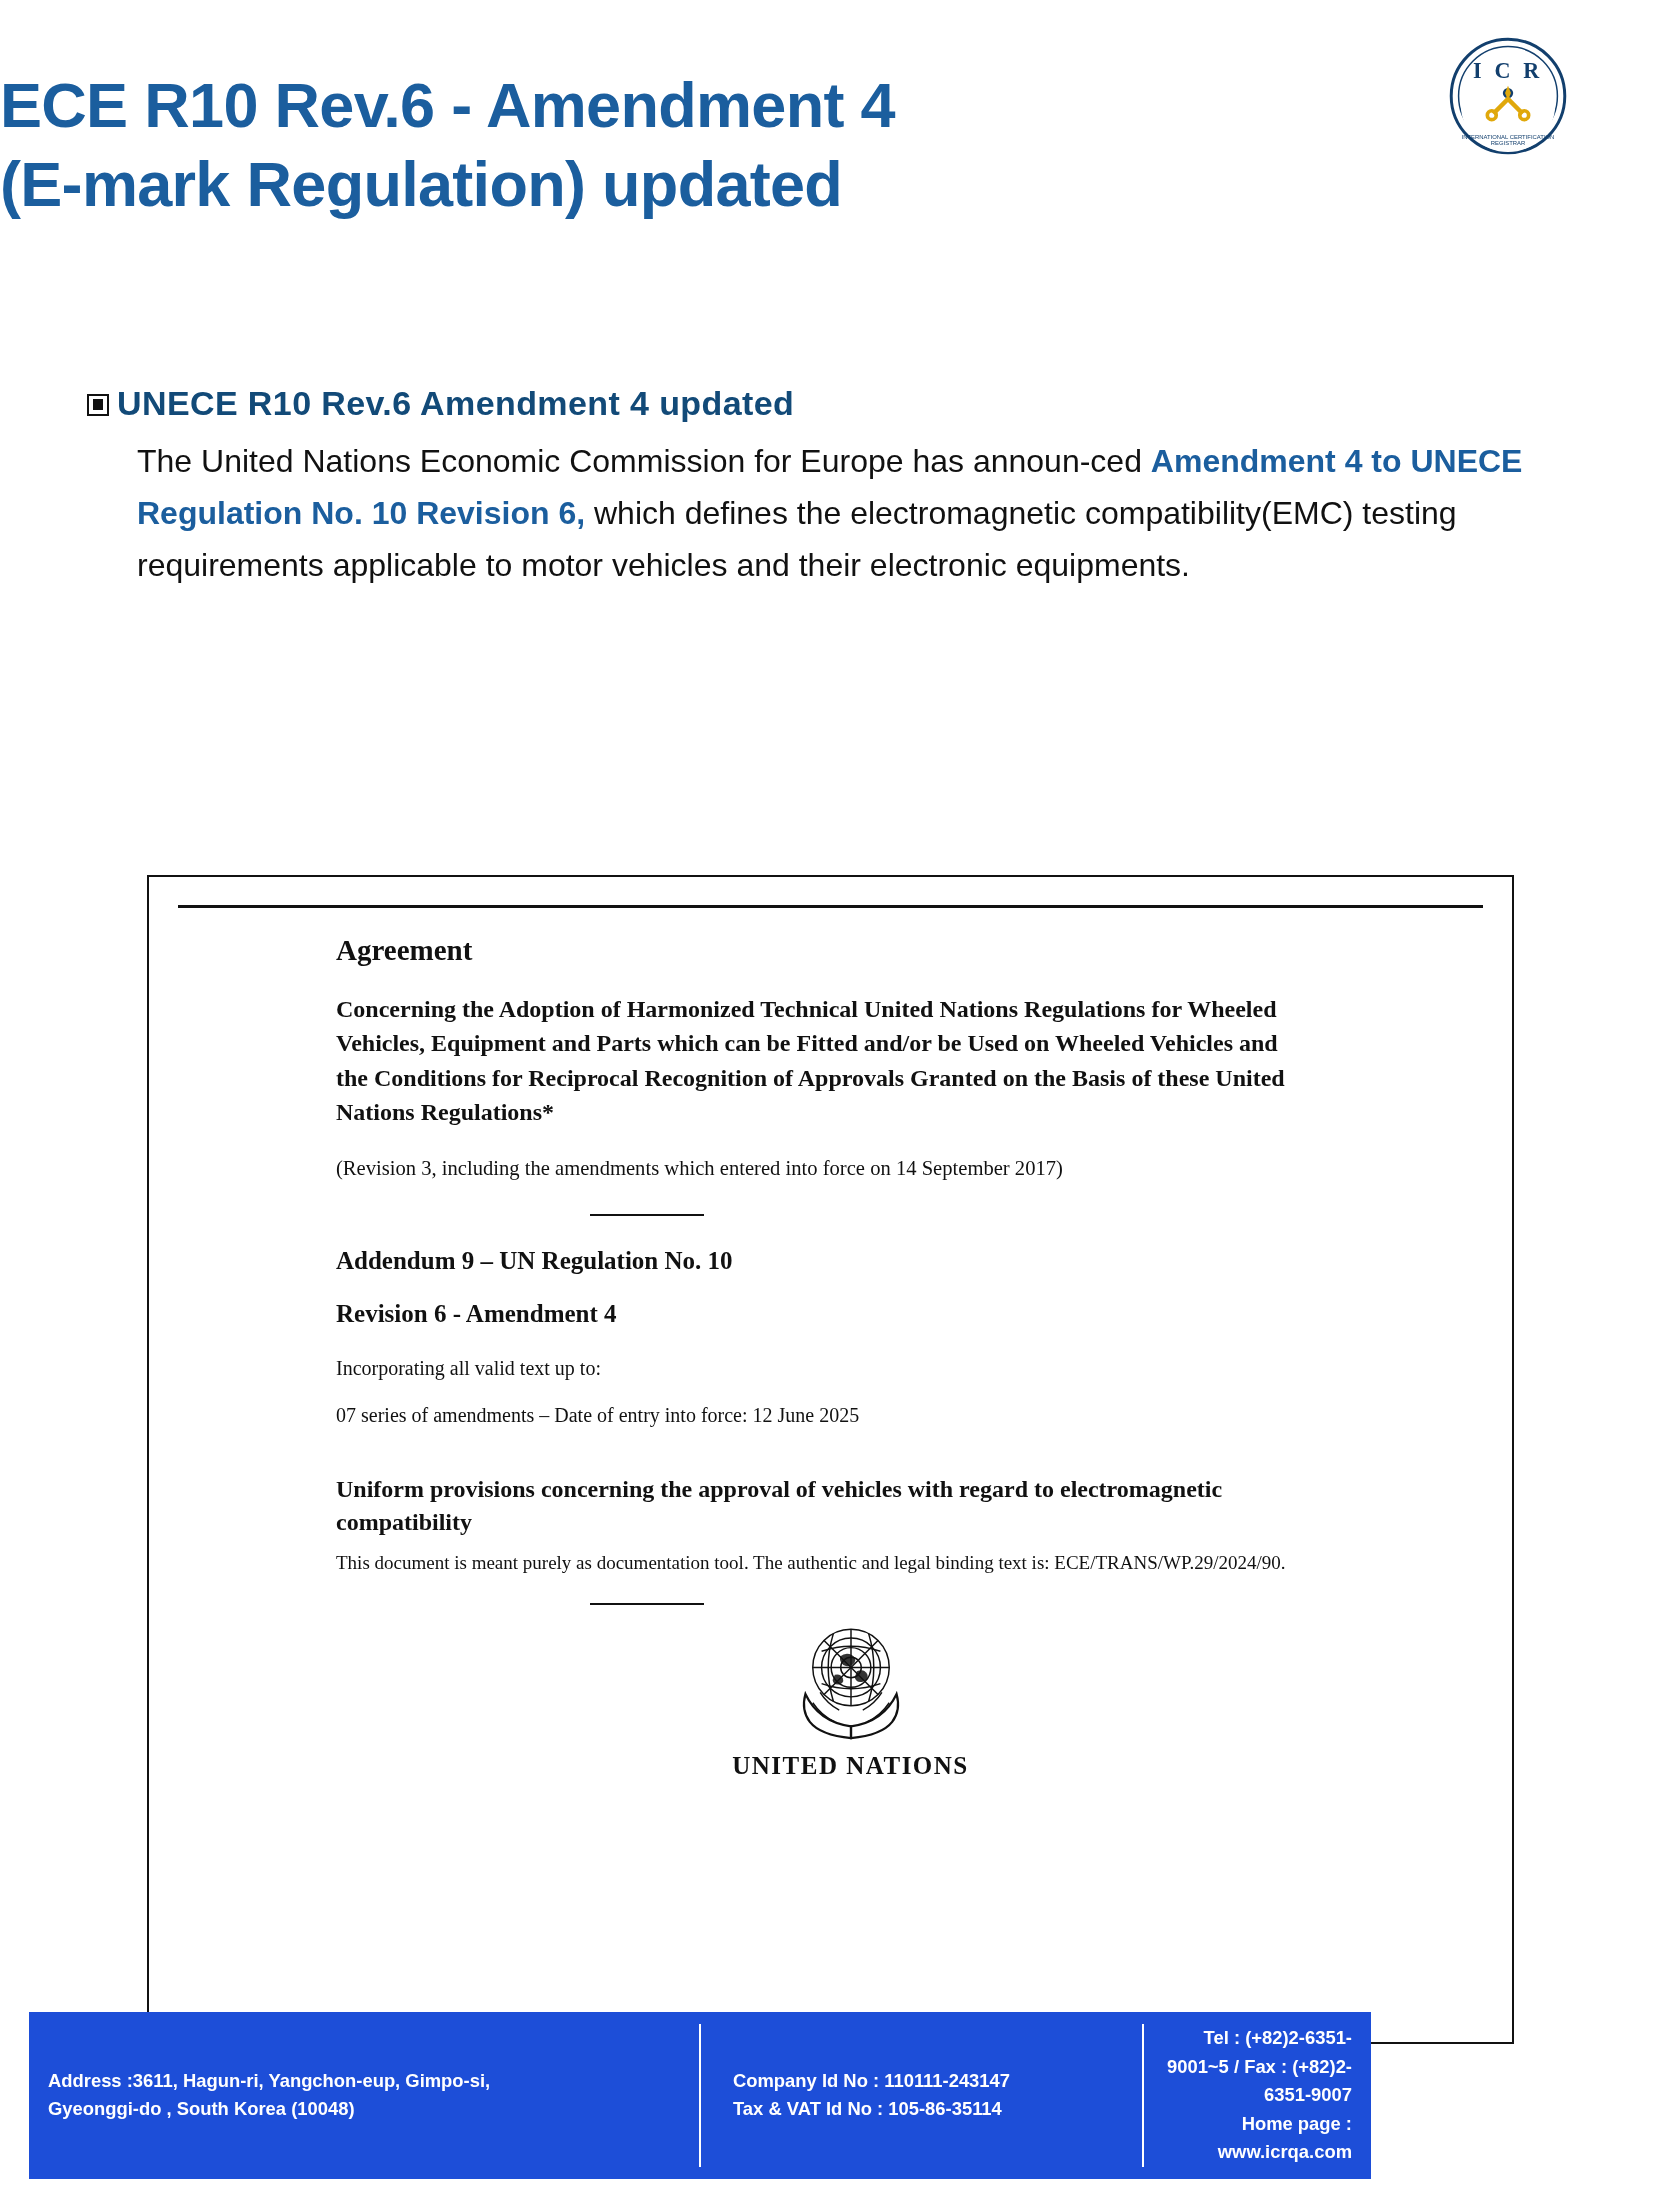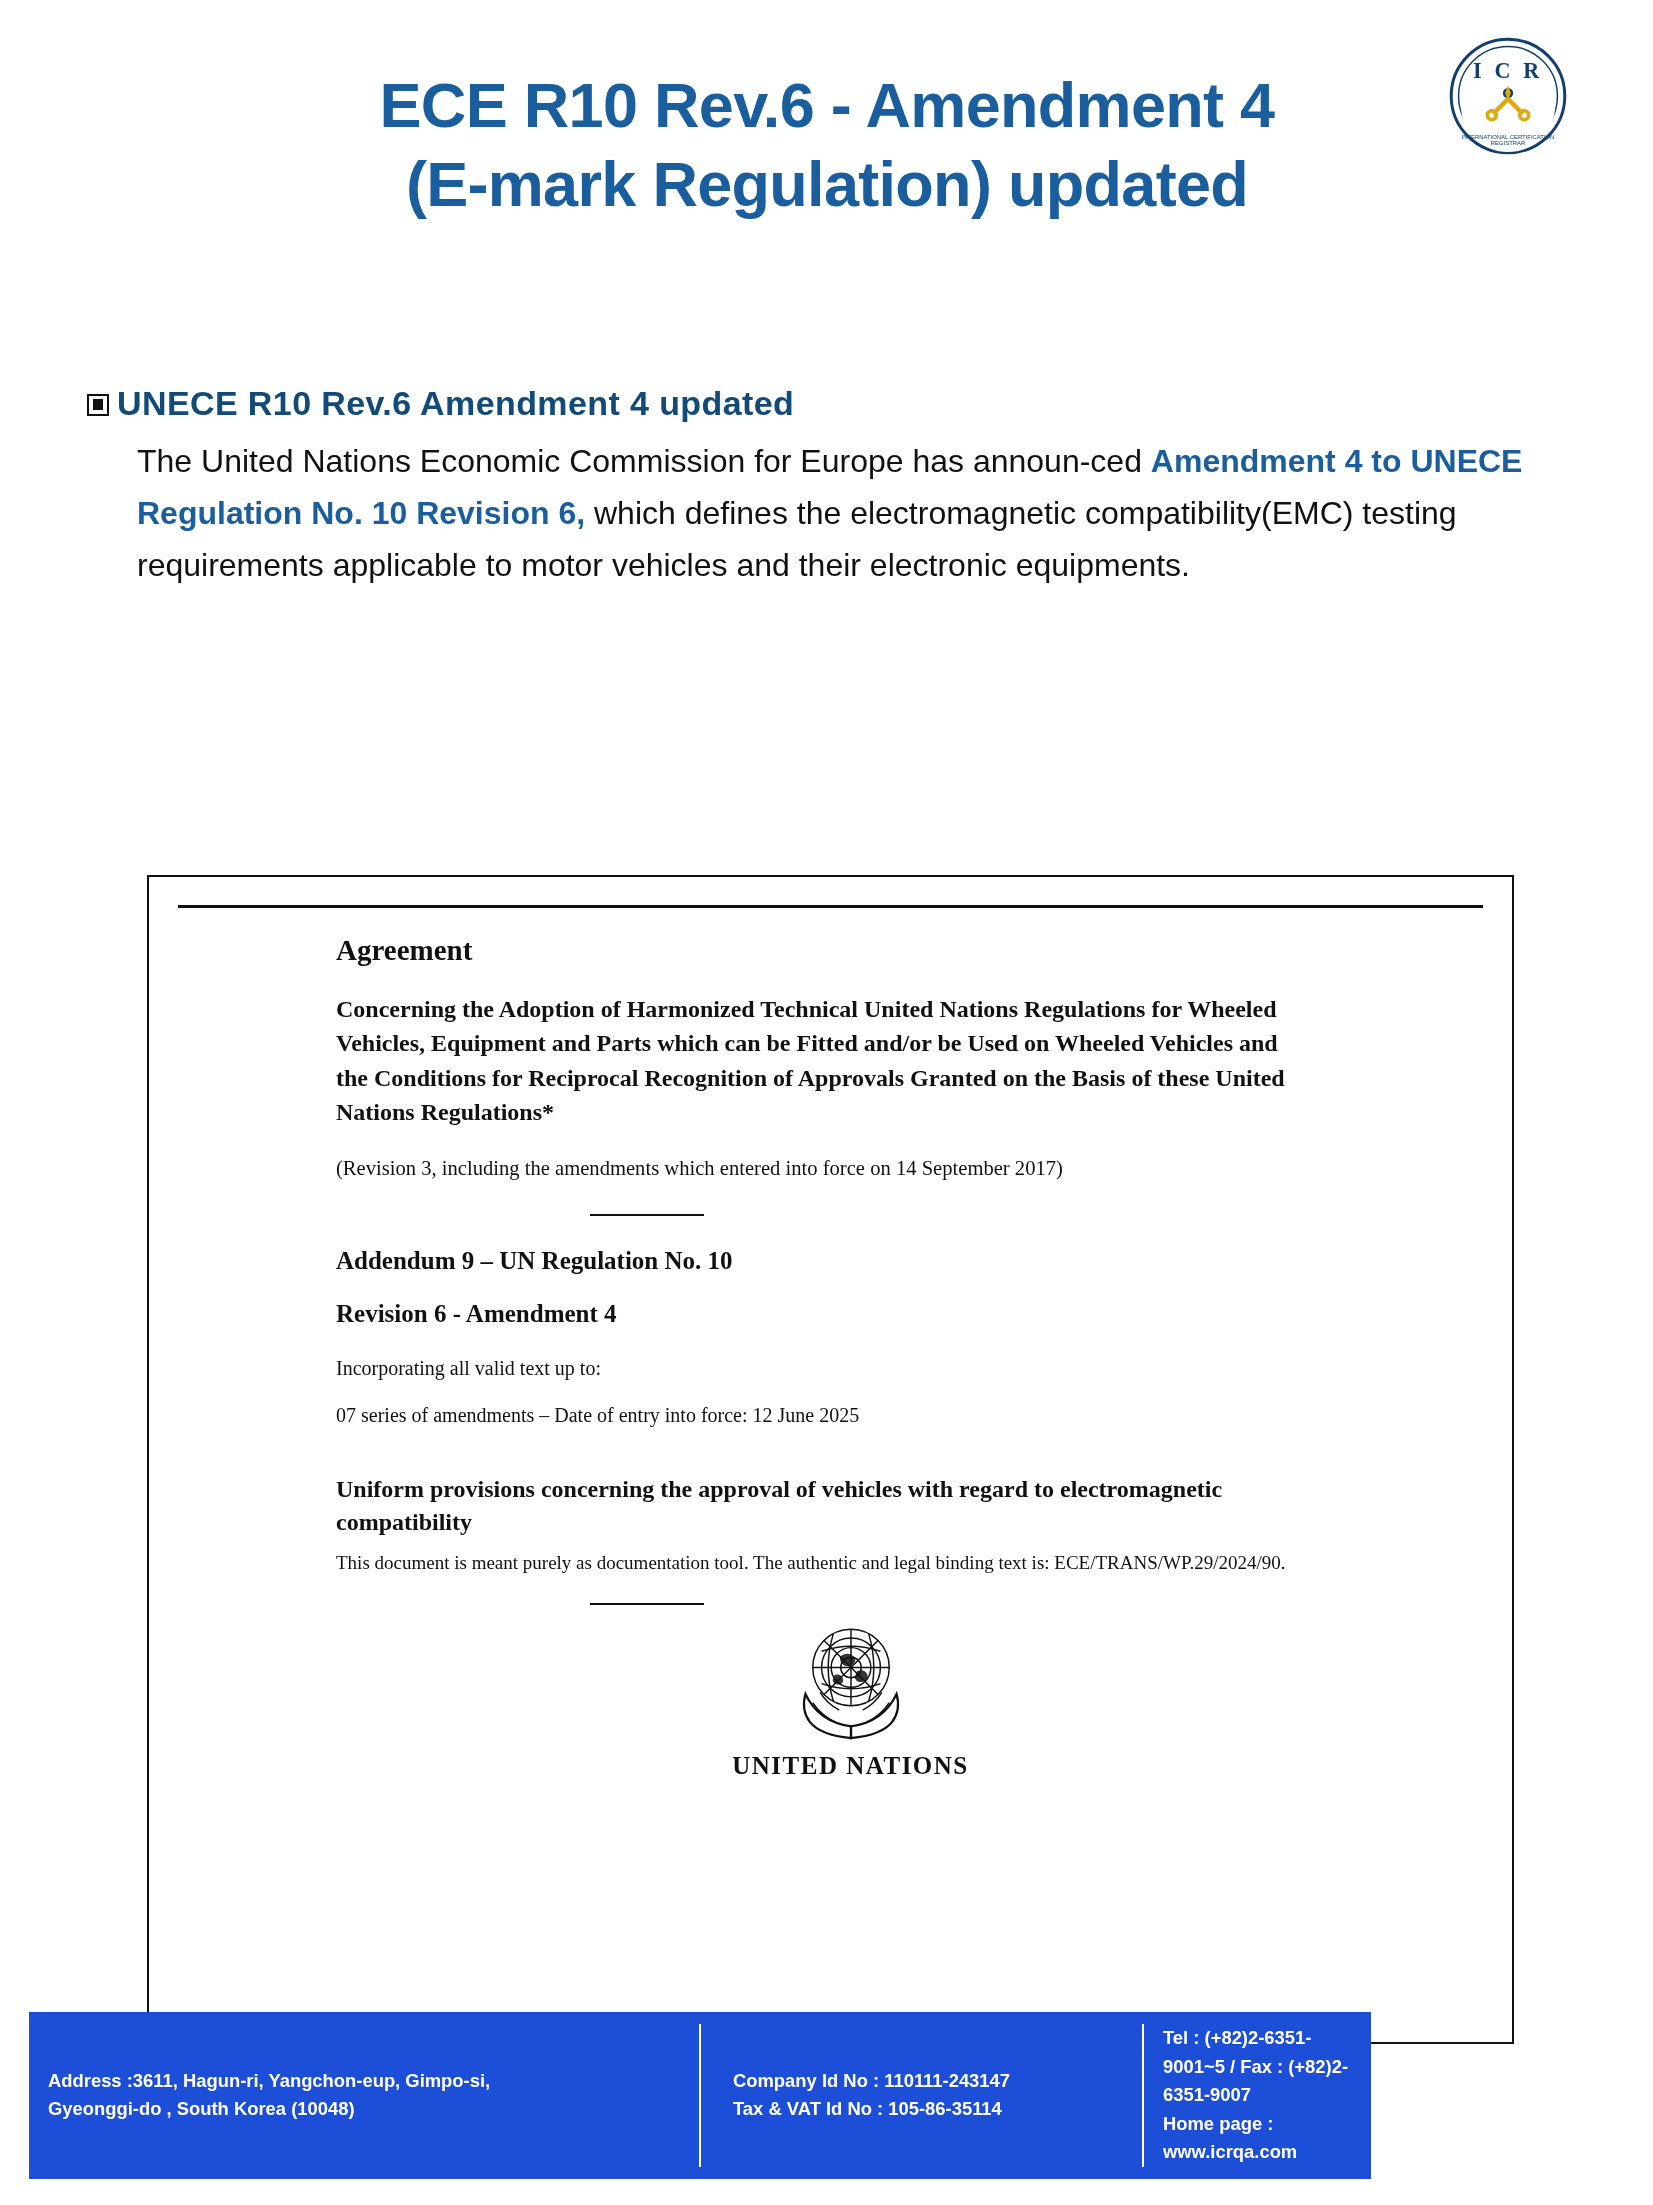--- a/index.html
+++ b/index.html
@@ -21,21 +21,21 @@
     width: 1654px;
     height: 2205px;
     box-sizing: border-box;
   }
 
   .title-block {
     position: absolute;
     left: 0;
     top: 66px;
     width: 1654px;
-    text-align: center;
+    text-align: left;
   }
   .title-line {
     color: #1b5e9e;
     font-weight: bold;
     font-size: 63px;
     line-height: 1.26;
     letter-spacing: -0.7px;
     white-space: nowrap;
   }
 
@@ -208,21 +208,21 @@
     padding: 0 19px;
     font-size: 18.4px;
     font-weight: bold;
     line-height: 1.55;
     display: flex;
     flex-direction: column;
     justify-content: center;
   }
   .footer-col.c1 { width: 632px; }
   .footer-col.c2 { width: 390px; border-left: 2.2px solid #ffffff; padding-left: 32px; }
-  .footer-col.c3 { flex: 1; border-left: 2.2px solid #ffffff; }
+  .footer-col.c3 { flex: 1; border-left: 2.2px solid #ffffff; text-align: right; }
 </style>
 </head>
 <body>
 
 <div class="page">
 
   <div class="logo">
     <svg viewBox="0 0 160 160" width="118" height="118" aria-hidden="true">
       <circle cx="80" cy="80" r="77" fill="#ffffff" stroke="#123f6d" stroke-width="4"></circle>
       <circle cx="80" cy="80" r="67" fill="#ffffff" stroke="#123f6d" stroke-width="2"></circle>

